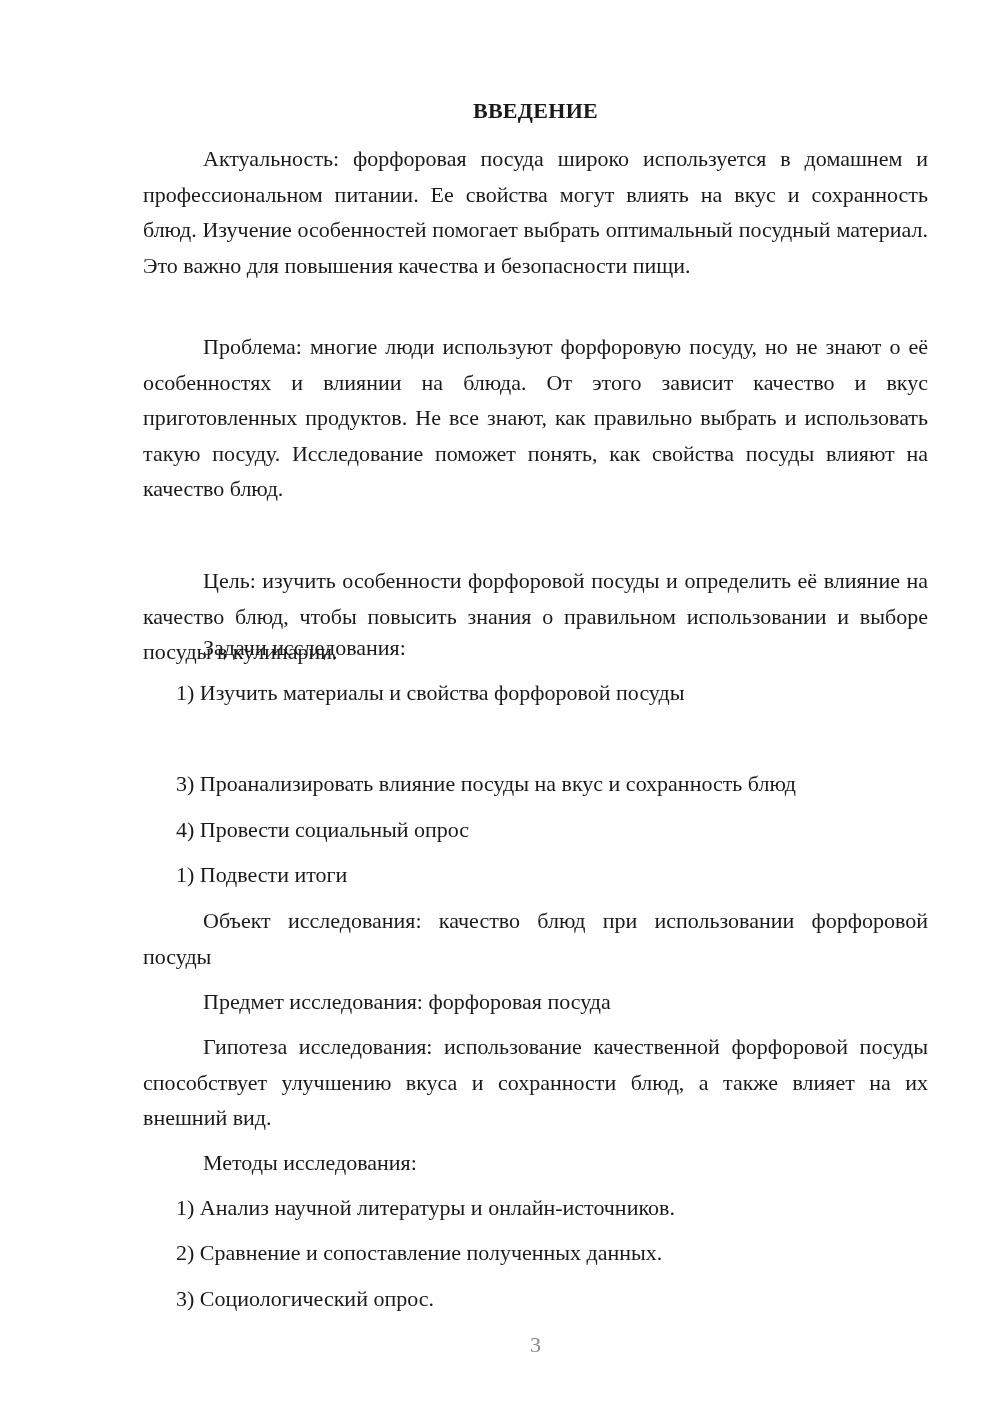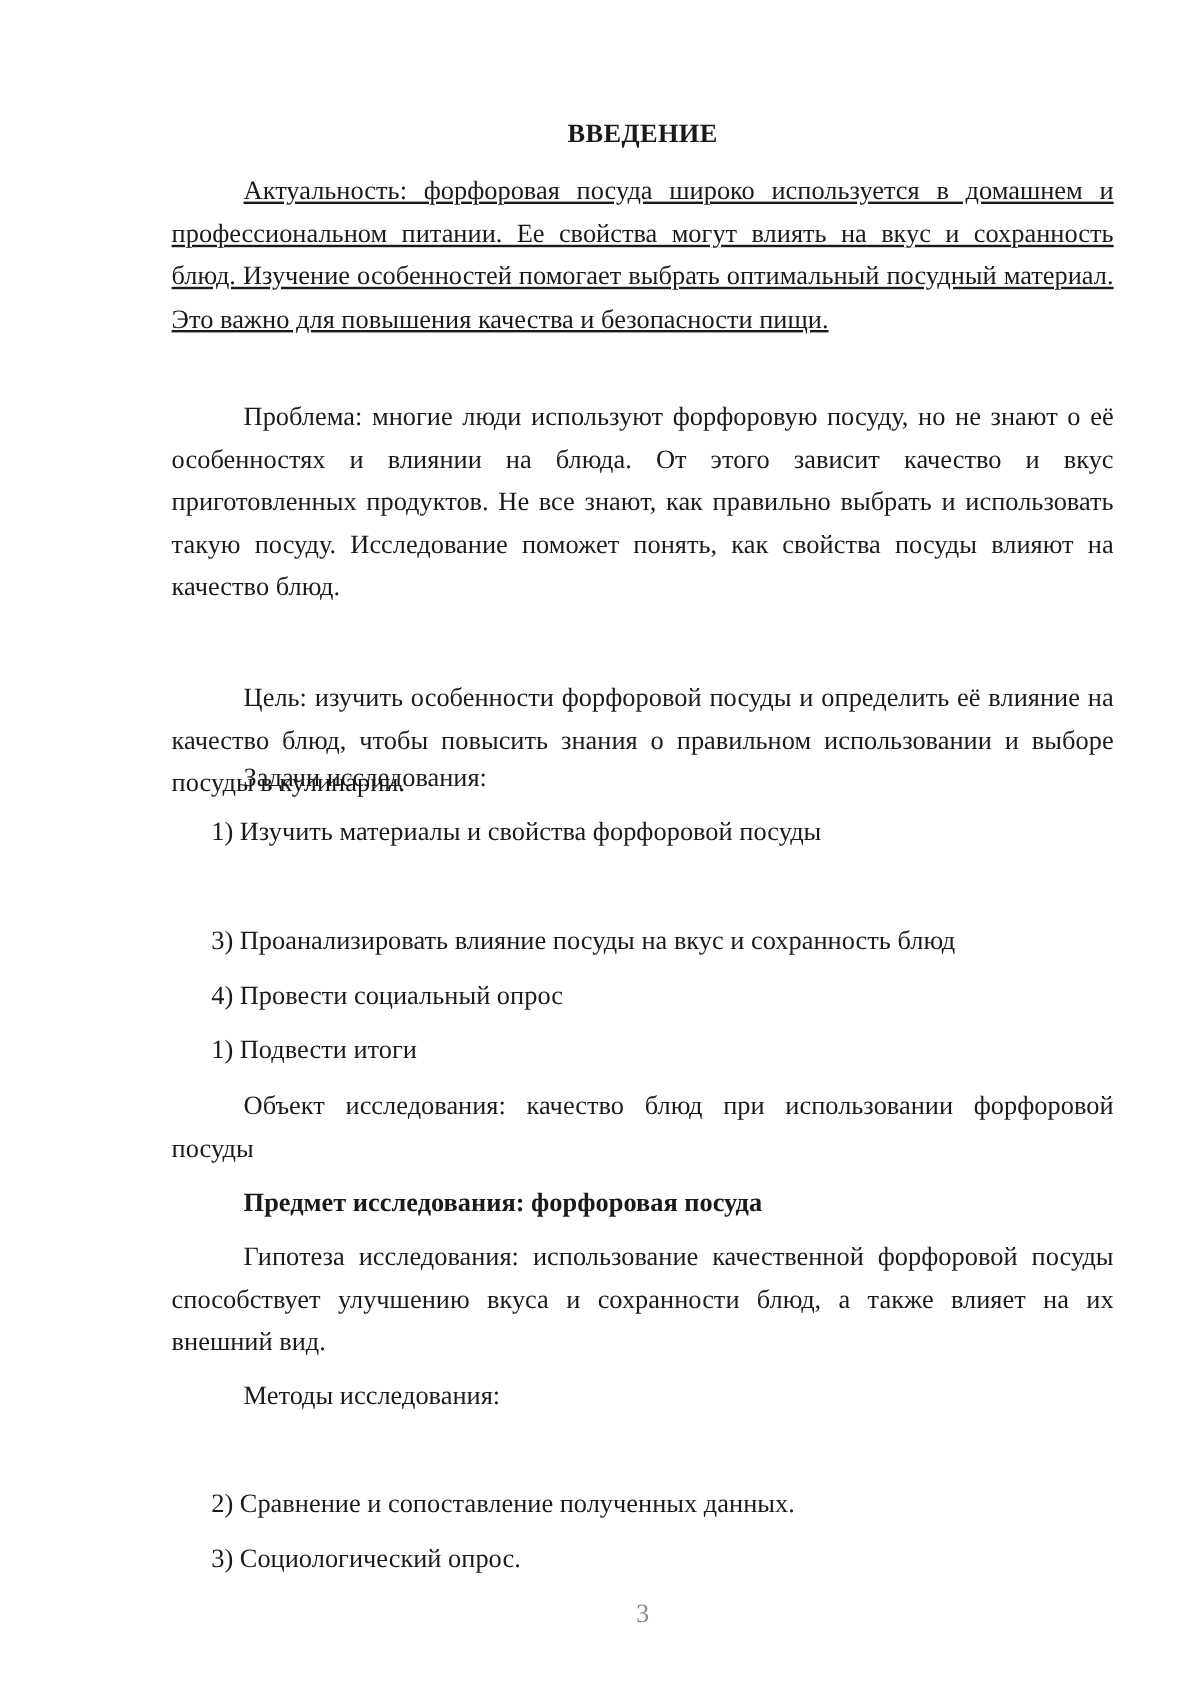--- a/index.html
+++ b/index.html
@@ -63,39 +63,40 @@
       color: #8a8a8a;
     }
   </style>
 </head>
 <body>
 
 <div class="page">
 
   <div class="title">ВВЕДЕНИЕ</div>
 
-  <p class="para" style="top:141px;text-decoration:underline;">Актуальность: форфоровая посуда широко используется в домашнем и профессиональном питании. Ее свойства могут влиять на вкус и сохранность блюд. Изучение особенностей помогает выбрать оптимальный посудный материал. Это важно для повышения качества и безопасности пищи.</p>
+  <p class="para" style="top:141px;">Актуальность: форфоровая посуда широко используется в домашнем и профессиональном питании. Ее свойства могут влиять на вкус и сохранность блюд. Изучение особенностей помогает выбрать оптимальный посудный материал. Это важно для повышения качества и безопасности пищи.</p>
 
   <p class="para" style="top:329px;">Проблема: многие люди используют форфоровую посуду, но не знают о её особенностях и влиянии на блюда. От этого зависит качество и вкус приготовленных продуктов. Не все знают, как правильно выбрать и использовать такую посуду. Исследование поможет понять, как свойства посуды влияют на качество блюд.</p>
 
   <p class="para" style="top:515px;margin-top:48px;">Цель: изучить особенности форфоровой посуды и определить её влияние на качество блюд, чтобы повысить знания о правильном использовании и выборе посуды в кулинарии.</p>
 
   <div class="line indent60" style="top:630px;">Задачи исследования:</div>
 
   <div class="line indent33" style="top:675px;">1) Изучить материалы и свойства форфоровой посуды</div>
   <div class="line indent33" style="top:766px;text-align:center;">3) Проанализировать влияние посуды на вкус и сохранность блюд</div>
   <div class="line indent33" style="top:812px;">4) Провести социальный опрос</div>
   <div class="line indent33" style="top:857px;">1) Подвести итоги</div>
 
   <p class="para" style="top:903px;">Объект исследования: качество блюд при использовании форфоровой посуды</p>
 
-  <div class="line indent60" style="top:984px;font-weight:bold;">Предмет исследования: форфоровая посуда</div>
+  <div class="line indent60" style="top:984px;">Предмет исследования: форфоровая посуда</div>
 
   <p class="para" style="top:1029px;">Гипотеза исследования: использование качественной форфоровой посуды способствует улучшению вкуса и сохранности блюд, а также влияет на их внешний вид.</p>
 
   <div class="line indent60" style="top:1145px;">Методы исследования:</div>
 
+  <div class="line indent33" style="top:1190px;">1) Анализ научной литературы и онлайн-источников.</div>
   <div class="line indent33" style="top:1235px;">2) Сравнение и сопоставление полученных данных.</div>
   <div class="line indent33" style="top:1281px;">3) Социологический опрос.</div>
 
   <div class="page-number">3</div>
 
 </div>
 
 </body></html>

